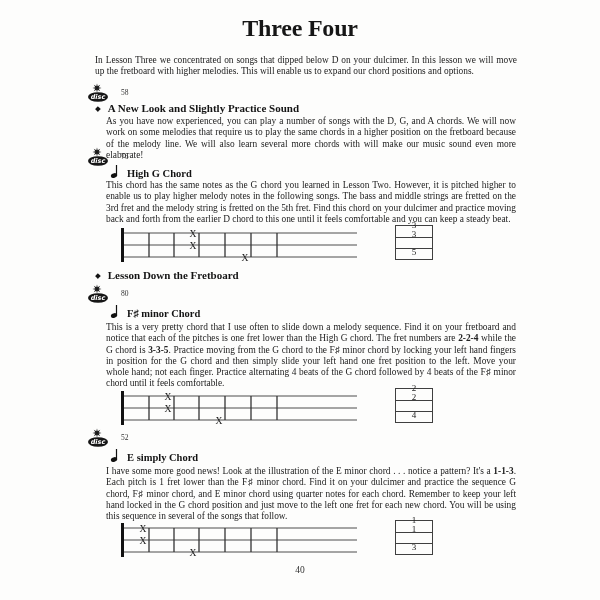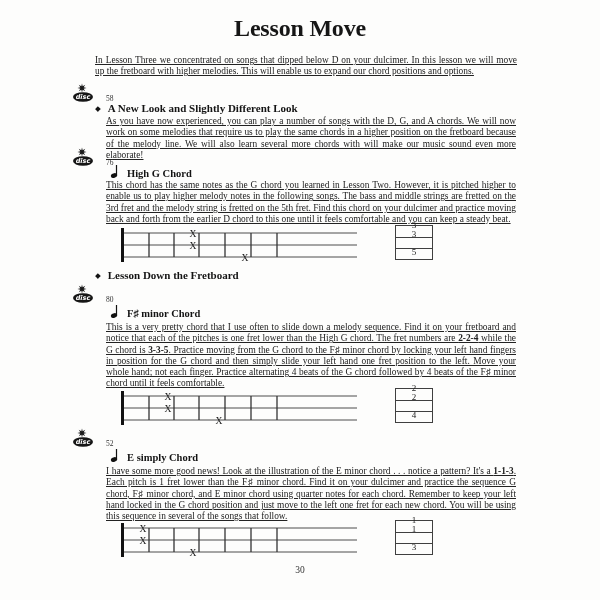--- a/index.html
+++ b/index.html
@@ -1,56 +1,56 @@
 <!DOCTYPE html>
 <html><head>
 <meta charset="utf-8">
 <style>
   html,body{margin:0;padding:0;background:#e8e8e6;}
   #page{position:relative;width:600px;height:600px;background:#fdfdfc;overflow:hidden;
         font-family:"Liberation Serif","DejaVu Serif",serif;color:#1e1e1e;}
   .abs{position:absolute;}
   .title{left:0;top:15px;width:100%;text-align:center;font-size:24px;font-weight:bold;letter-spacing:-0.2px;color:#161616;}
-  .body-text{font-size:9.4px;line-height:11.3px;text-align:justify;color:#222;text-decoration:underline;}
+  .body-text{font-size:9.4px;line-height:11.3px;text-align:justify;color:#222;}
   .intro{left:95px;top:55px;width:422px;}
   .para{width:410px;left:106px;}
   .sec-head{left:95px;display:flex;align-items:baseline;gap:7px;font-weight:bold;font-size:11px;color:#141414;}
   .bullet{font-family:"DejaVu Sans",sans-serif;font-size:7.5px;position:relative;top:-1px;}
   .chord-head{left:110px;display:flex;align-items:flex-end;gap:8px;font-weight:bold;font-size:10.5px;color:#141414;}
-  .disc{left:72px;display:flex;align-items:flex-end;}
+  .disc{left:87px;display:flex;align-items:center;}
   .disc .num{font-size:7.5px;line-height:8px;color:#333;margin-left:11px;}
   .dgrow{position:absolute;left:95px;width:430px;height:44px;}
   .fb-holder{position:absolute;left:24px;top:0;}
   .chordtable{position:absolute;left:300px;top:1px;width:36px;height:33px;border:1px solid #3f3f3f;}
   .chordtable .hl{position:absolute;left:0;right:0;height:1px;background:#3f3f3f;}
   .chordtable .dg{position:absolute;left:0;width:100%;text-align:center;font-size:9px;line-height:10px;color:#222;}
   .pagenum{left:0;top:565px;width:100%;text-align:center;font-size:9.5px;color:#333;}
   .b{font-weight:bold;}
 </style>
 </head>
 <body>
 
 <div id="page">
 
-  <div class="abs title">Lesson Move</div>
+  <div class="abs title">Three Four</div>
 
   <div class="abs body-text intro">In Lesson Three we concentrated on songs that dipped below D on your dulcimer.  In this lesson we will move up the fretboard with higher melodies.  This will enable us to expand our chord positions and options.</div>
 
   <div class="abs disc" style="top:83px">
     <svg width="23" height="20">
       <polygon points="14.5,5 11.7,4.3 13.2,1.8 10.7,3.3 10,0.5 9.3,3.3 6.8,1.8 8.3,4.3 5.5,5 8.3,5.7 6.8,8.2 9.3,6.7 10,9.5 10.7,6.7 13.2,8.2 11.7,5.7" fill="#1a1a1a"></polygon>
       <ellipse cx="11" cy="14" rx="10" ry="4.8" fill="#161616"></ellipse>
       <text x="11" y="16.3" text-anchor="middle" font-size="6.5" fill="#ffffff" font-style="italic" font-weight="bold" font-family="&quot;DejaVu Sans&quot;, sans-serif">disc</text>
     </svg>
     <span class="num">58</span>
   </div>
 
   <div class="abs sec-head" style="top:102px">
     <span class="bullet">◆</span>
-    <span>A New Look and Slightly Different Look</span>
+    <span>A New Look and Slightly Practice Sound</span>
   </div>
   <div class="abs body-text para" style="top:116px">As you have now experienced, you can play a number of songs with the D, G, and A chords. We will now work on some melodies that require us to play the same chords in a higher position on the fretboard because of the melody line. We will also learn several more chords with will make our music sound even more elaborate!</div>
 
   <div class="abs disc" style="top:147px">
     <svg width="23" height="20">
       <polygon points="14.5,5 11.7,4.3 13.2,1.8 10.7,3.3 10,0.5 9.3,3.3 6.8,1.8 8.3,4.3 5.5,5 8.3,5.7 6.8,8.2 9.3,6.7 10,9.5 10.7,6.7 13.2,8.2 11.7,5.7" fill="#1a1a1a"></polygon>
       <ellipse cx="11" cy="14" rx="10" ry="4.8" fill="#161616"></ellipse>
       <text x="11" y="16.3" text-anchor="middle" font-size="6.5" fill="#ffffff" font-style="italic" font-weight="bold" font-family="&quot;DejaVu Sans&quot;, sans-serif">disc</text>
     </svg>
     <span class="num">76</span>
@@ -174,15 +174,15 @@
         </svg></div>
     <div class="chordtable">
         <div class="hl" style="top: 10.5px;"></div>
         <div class="hl" style="top: 21.5px;"></div>
         <div class="dg" style="top: -6px;">1</div>
         <div class="dg" style="top: 3px;">1</div>
         <div class="dg" style="top: 21px;">3</div>
       </div>
   </div>
 
-  <div class="abs pagenum">30</div>
+  <div class="abs pagenum">40</div>
 
 </div>
 
 </body></html>

